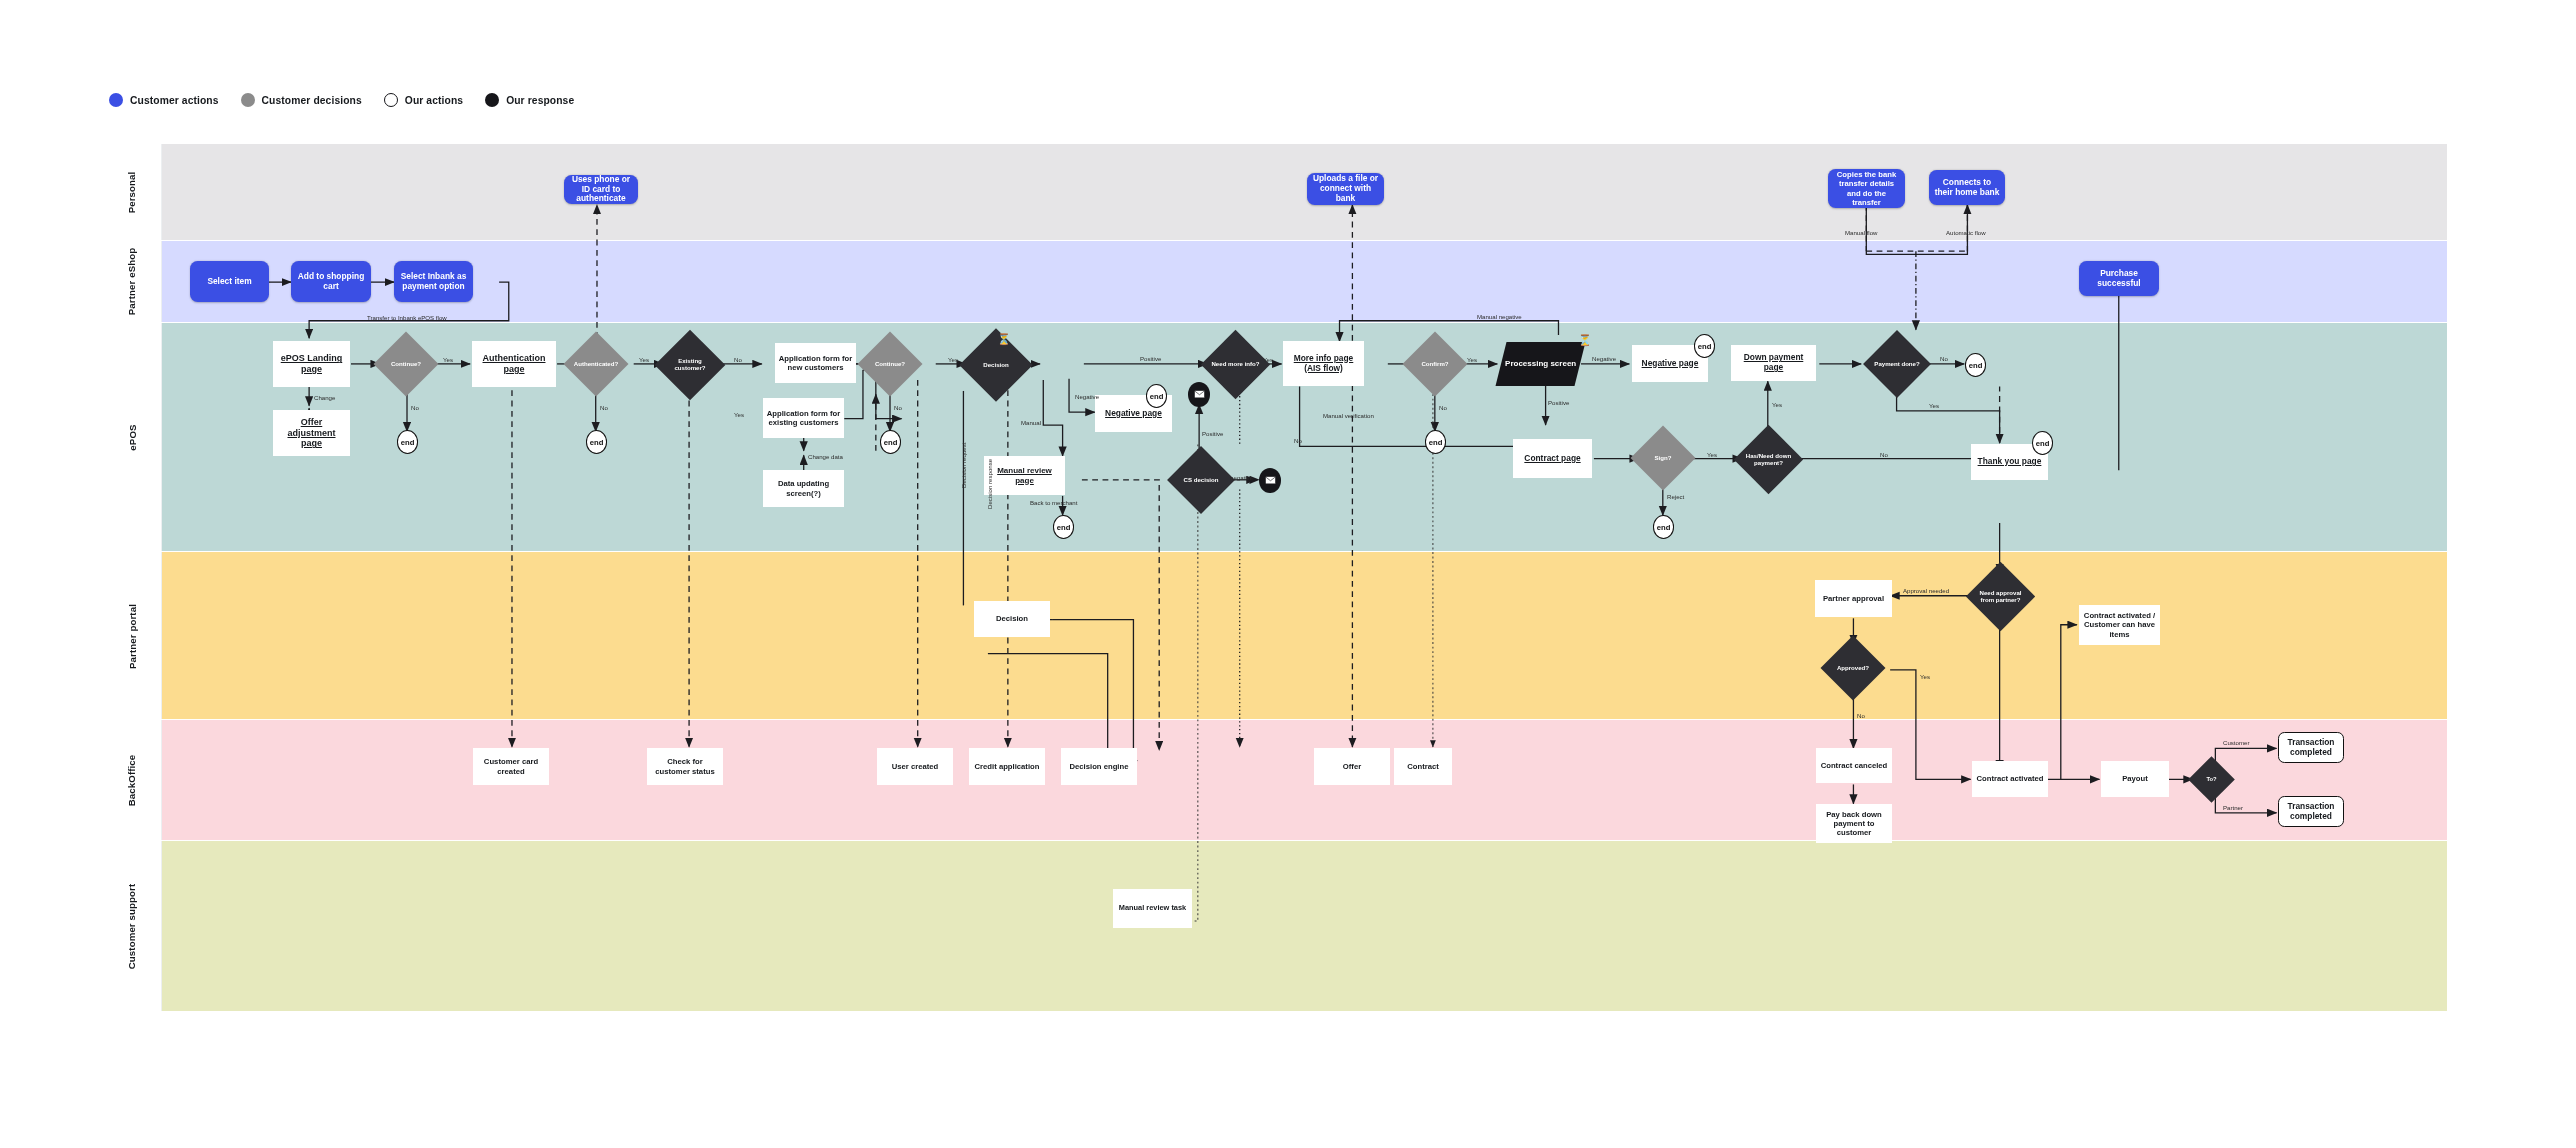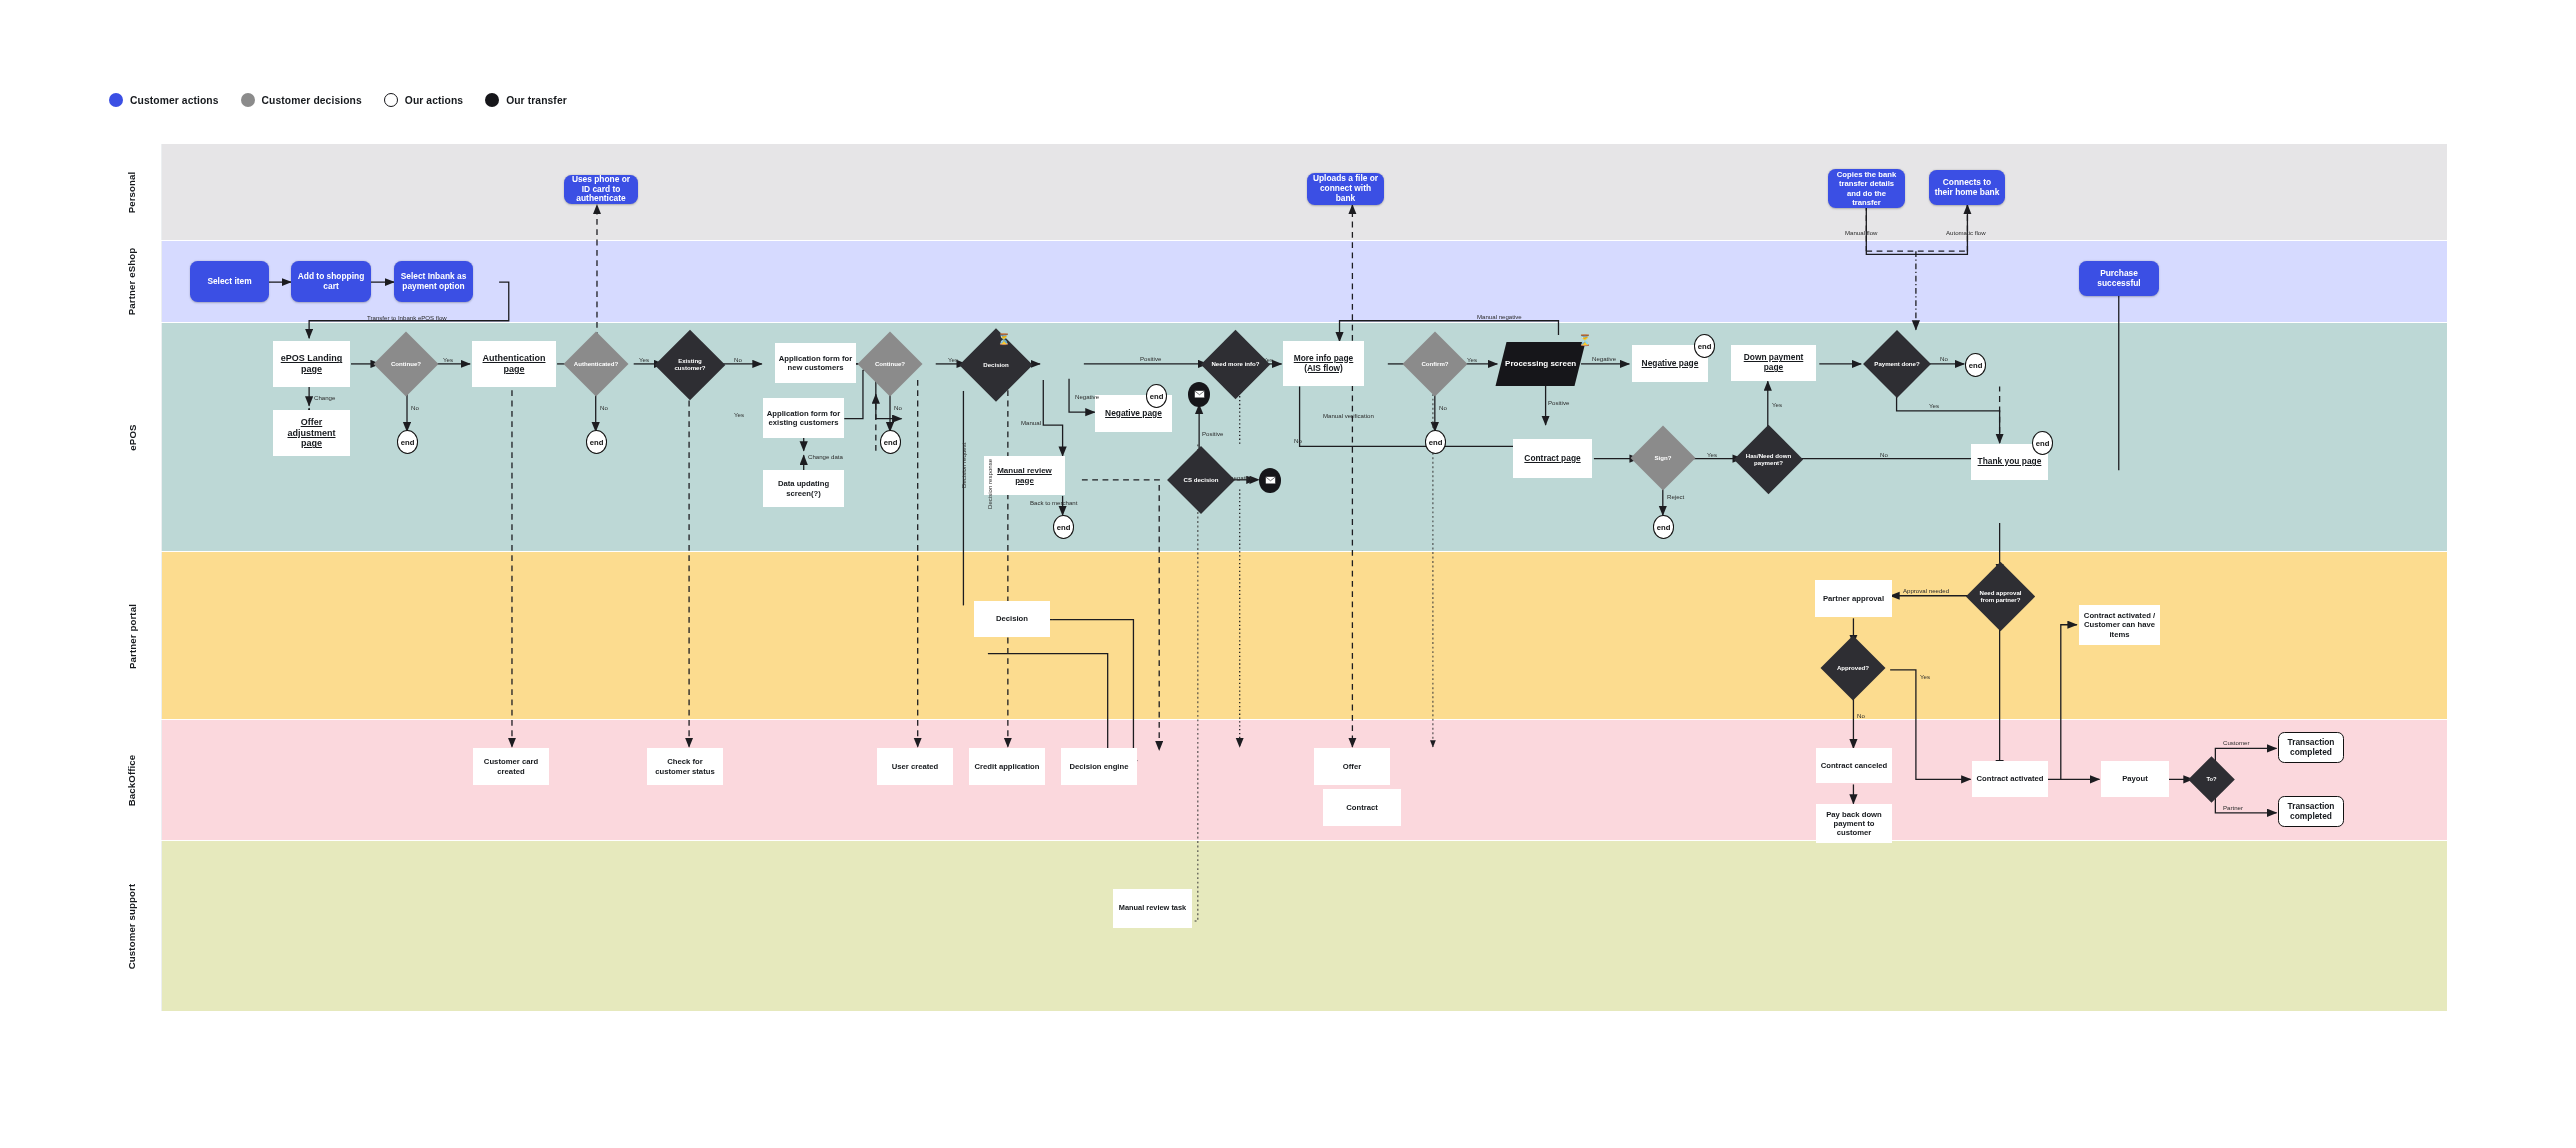--- a/index.html
+++ b/index.html
@@ -75,21 +75,21 @@
     <div class="lg-item">
       <span class="lg-dot" style="background:#8b8b8b"></span>
       <span class="lg-lbl">Customer decisions</span>
     </div>
     <div class="lg-item">
       <span class="lg-dot" style="background:#fff;border:1.3px solid #16161a;box-sizing:border-box"></span>
       <span class="lg-lbl">Our actions</span>
     </div>
     <div class="lg-item">
       <span class="lg-dot" style="background:#16161a"></span>
-      <span class="lg-lbl">Our transfer</span>
+      <span class="lg-lbl">Our response</span>
     </div>
   </div>
 
   <div id="lanes">
     <div class="lane" style="top:0;height:97px;">
       <div class="lane-fill" style="background:#e6e5e7"></div>
       <div class="lane-hdr">
           <span>Personal</span>
         </div>
     </div>
@@ -590,21 +590,21 @@
     </div>
   <div class="node n-proc-sm" style="left:969px;top:748px;width:76px;height:37px;">
     <span>Credit application</span>
     </div>
   <div class="node n-proc-sm" style="left:1061px;top:748px;width:76px;height:37px;">
     <span>Decision engine</span>
     </div>
   <div class="node n-proc-sm" style="left:1314px;top:748px;width:76px;height:37px;">
     <span>Offer</span>
     </div>
-  <div class="node n-proc-sm" style="left:1323px;top:748px;width:78px;height:37px;margin-top:41px;">
+  <div class="node n-proc-sm" style="left:1394px;top:748px;width:58px;height:37px;">
     <span>Contract</span>
     </div>
 
   <div class="node n-proc-sm" style="left:1816px;top:748px;width:76px;height:35px;">
     <span>Contract canceled</span>
     </div>
   <div class="node n-proc-sm" style="left:1816px;top:804px;width:76px;height:39px;">
     <span>Pay back down payment to customer</span>
     </div>
   <div class="node n-proc-sm" style="left:1972px;top:761px;width:76px;height:36px;">

